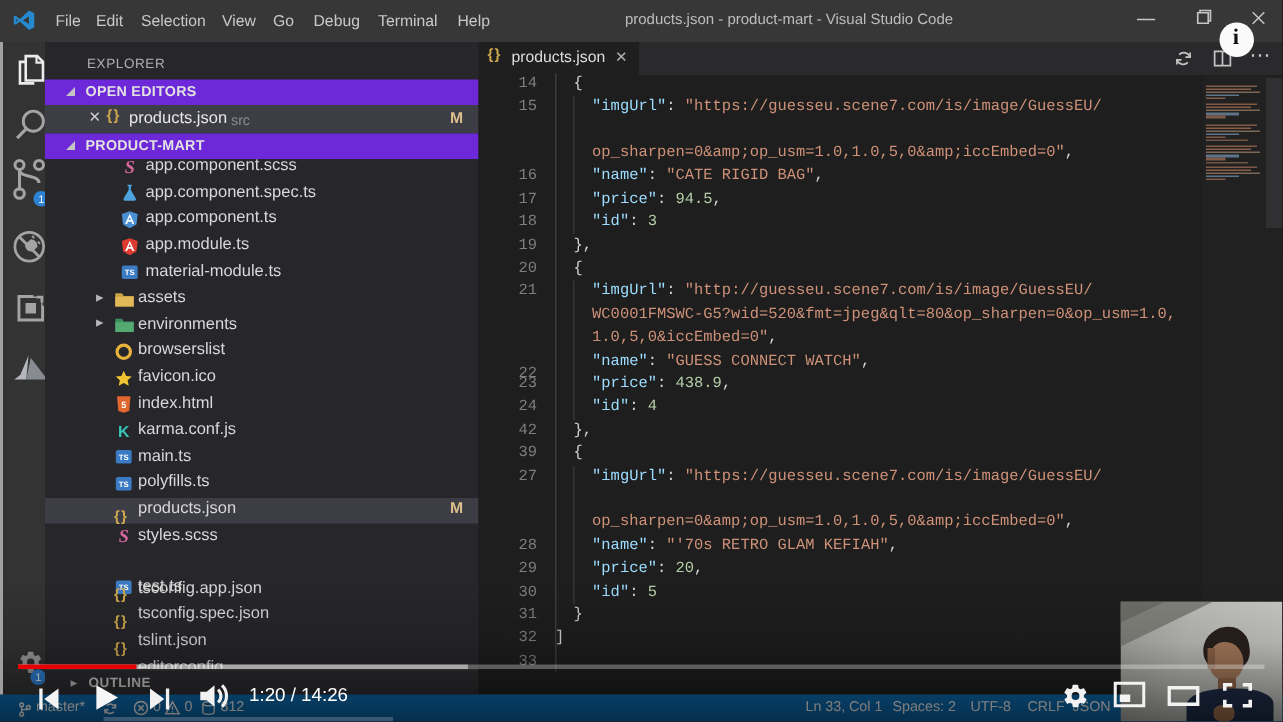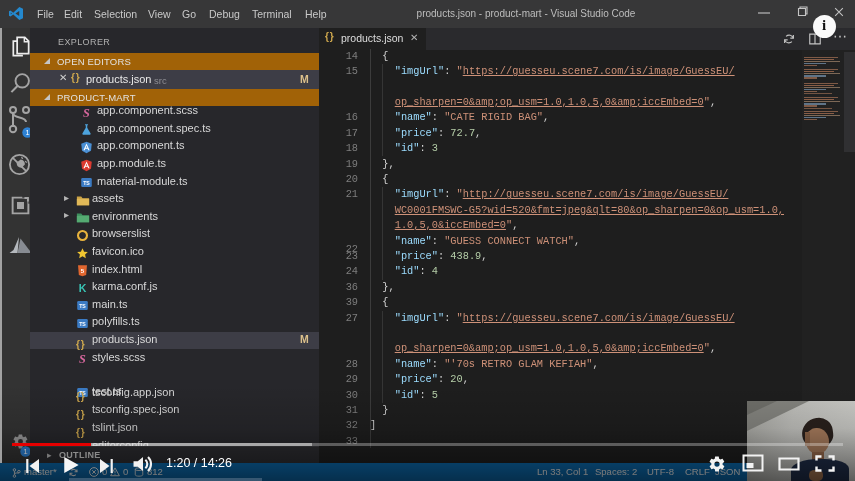--- a/index.html
+++ b/index.html
@@ -9,39 +9,39 @@
 
 #titlebar { position:absolute; left:0; top:0; width:855px; height:28px; background:#373738; }
 .menu { position:absolute; top:0; height:28px; line-height:28px; font-size:10.5px; color:#c9c9c9; }
 #wintitle { position:absolute; top:0; height:28px; line-height:28px; font-size:10px; color:#bdbdbd; left:526px; transform:translateX(-50%); white-space:nowrap; }
 
 
 #actbar { position:absolute; left:0; top:28px; width:30px; height:435px; background:#333333; }
 
 
 #sidebar { position:absolute; left:30px; top:28px; width:289px; height:435px; background:#27272b; }
-#sidebar .hdr { position:absolute; left:0; width:289px; height:17px; background:#a16207; color:#e2e2e2; font-size:9.5px; font-weight:normal; line-height:17px; letter-spacing:.2px; }
+#sidebar .hdr { position:absolute; left:0; width:289px; height:17px; background:#6d28d9; color:#e2e2e2; font-size:9.5px; font-weight:bold; line-height:17px; letter-spacing:.2px; }
 .trow { position:absolute; left:0; width:289px; height:17.6px; }
 .trow.sel { background:#3d3d46; }
 .arr { position:absolute; top:1px; font-size:10px; color:#b5b5b5; }
 .fic { position:absolute; top:2px; width:14px; height:14px; }
 .flb { position:absolute; top:1.5px; font-size:11px; color:#d8d8d8; white-space:nowrap; }
 .braces { color:#d0a94e; font-weight:bold; font-size:10px; white-space:nowrap; }
 .mbadge { position:absolute; top:1.5px; font-size:10.5px; font-weight:bold; color:#dcc08b; }
 
 
 #editor { position:absolute; left:319px; top:28px; width:536px; height:435px; background:#1e1e1e; }
 #tabstrip { position:absolute; left:319px; top:28px; width:536px; height:22px; background:#2a2a2d; }
 #tab { position:absolute; left:319px; top:28px; width:107px; height:22px; background:#1f1f1f; }
 .gut { position:absolute; left:319px; width:39px; text-align:right; font-family:"Liberation Mono", monospace; font-size:10.3px; line-height:15.4px; color:#7e7e7e; }
 .cl { position:absolute; left:370px; font-family:"Liberation Mono", monospace; font-size:10.3px; line-height:15.4px; white-space:pre; }
 .cl .p { color:#d4d4d4; }
 .cl .k { color:#9cdcfe; }
 .cl .s { color:#ce9178; }
-.cl .u { color:#ce9178; text-decoration:underline; }
+.cl .u { color:#ce9178; }
 .cl .n { color:#b5cea8; }
 .guide { position:absolute; width:1px; background:#3c3c3c; }
 
 
 #statusbar { position:absolute; left:0; top:463px; width:855px; height:18px; background:#0c68aa; color:#eaeaea; font-size:9.5px; }
 .sbit { position:absolute; top:0; height:18px; line-height:18px; white-space:nowrap; }
 
 
 #ytgrad { position:absolute; left:0; top:385px; width:855px; height:96px; background:linear-gradient(to bottom, rgba(0,0,0,0) 0%, rgba(0,0,0,0.13) 45%, rgba(0,0,0,0.55) 100%); }
 .ytico { position:absolute; }
@@ -293,38 +293,38 @@
 <div class="guide" style="left:382.4px;top:310.5px;height:92.4px;background:#353535"></div>
 <div class="gut" style="top:48.7px">14</div>
 <div class="cl" style="top:48.7px"><span class="p">  {</span></div>
 <div class="gut" style="top:64.1px">15</div>
 <div class="cl" style="top:64.1px"><span class="p">    </span><span class="k">"imgUrl"</span><span class="p">: </span><span class="s">"</span><span class="u">https://guesseu.scene7.com/is/image/GuessEU/</span></div>
 <div class="cl" style="top:79.5px"><span class="p">    </span></div>
 <div class="cl" style="top:94.9px"><span class="p">    </span><span class="u">op_sharpen=0&amp;amp;op_usm=1.0,1.0,5,0&amp;amp;iccEmbed=0</span><span class="s">"</span><span class="p">,</span></div>
 <div class="gut" style="top:110.3px">16</div>
 <div class="cl" style="top:110.3px"><span class="p">    </span><span class="k">"name"</span><span class="p">: </span><span class="s">"CATE RIGID BAG"</span><span class="p">,</span></div>
 <div class="gut" style="top:125.7px">17</div>
-<div class="cl" style="top:125.7px"><span class="p">    </span><span class="k">"price"</span><span class="p">: </span><span class="n">72.7</span><span class="p">,</span></div>
+<div class="cl" style="top:125.7px"><span class="p">    </span><span class="k">"price"</span><span class="p">: </span><span class="n">94.5</span><span class="p">,</span></div>
 <div class="gut" style="top:141.1px">18</div>
 <div class="cl" style="top:141.1px"><span class="p">    </span><span class="k">"id"</span><span class="p">: </span><span class="n">3</span></div>
 <div class="gut" style="top:156.5px">19</div>
 <div class="cl" style="top:156.5px"><span class="p">  },</span></div>
 <div class="gut" style="top:171.9px">20</div>
 <div class="cl" style="top:171.9px"><span class="p">  {</span></div>
 <div class="gut" style="top:187.3px">21</div>
 <div class="cl" style="top:187.3px"><span class="p">    </span><span class="k">"imgUrl"</span><span class="p">: </span><span class="s">"</span><span class="u">http://guesseu.scene7.com/is/image/GuessEU/</span></div>
 <div class="cl" style="top:202.7px"><span class="p">    </span><span class="u">WC0001FMSWC-G5?wid=520&amp;fmt=jpeg&amp;qlt=80&amp;op_sharpen=0&amp;op_usm=1.0,</span></div>
 <div class="cl" style="top:218.1px"><span class="p">    </span><span class="u">1.0,5,0&amp;iccEmbed=0</span><span class="s">"</span><span class="p">,</span></div>
 <div class="gut" style="top:242px">22</div>
 <div class="cl" style="top:233.5px"><span class="p">    </span><span class="k">"name"</span><span class="p">: </span><span class="s">"GUESS CONNECT WATCH"</span><span class="p">,</span></div>
 <div class="gut" style="top:248.9px">23</div>
 <div class="cl" style="top:248.9px"><span class="p">    </span><span class="k">"price"</span><span class="p">: </span><span class="n">438.9</span><span class="p">,</span></div>
 <div class="gut" style="top:264.3px">24</div>
 <div class="cl" style="top:264.3px"><span class="p">    </span><span class="k">"id"</span><span class="p">: </span><span class="n">4</span></div>
-<div class="gut" style="top:279.7px">36</div>
+<div class="gut" style="top:279.7px">42</div>
 <div class="cl" style="top:279.7px"><span class="p">  },</span></div>
 <div class="gut" style="top:295.1px">39</div>
 <div class="cl" style="top:295.1px"><span class="p">  {</span></div>
 <div class="gut" style="top:310.5px">27</div>
 <div class="cl" style="top:310.5px"><span class="p">    </span><span class="k">"imgUrl"</span><span class="p">: </span><span class="s">"</span><span class="u">https://guesseu.scene7.com/is/image/GuessEU/</span></div>
 <div class="cl" style="top:325.9px"><span class="p">    </span></div>
 <div class="cl" style="top:341.3px"><span class="p">    </span><span class="u">op_sharpen=0&amp;amp;op_usm=1.0,1.0,5,0&amp;amp;iccEmbed=0</span><span class="s">"</span><span class="p">,</span></div>
 <div class="gut" style="top:356.7px">28</div>
 <div class="cl" style="top:356.7px"><span class="p">    </span><span class="k">"name"</span><span class="p">: </span><span class="s">"'70s RETRO GLAM KEFIAH"</span><span class="p">,</span></div>
 <div class="gut" style="top:372.1px">29</div>

